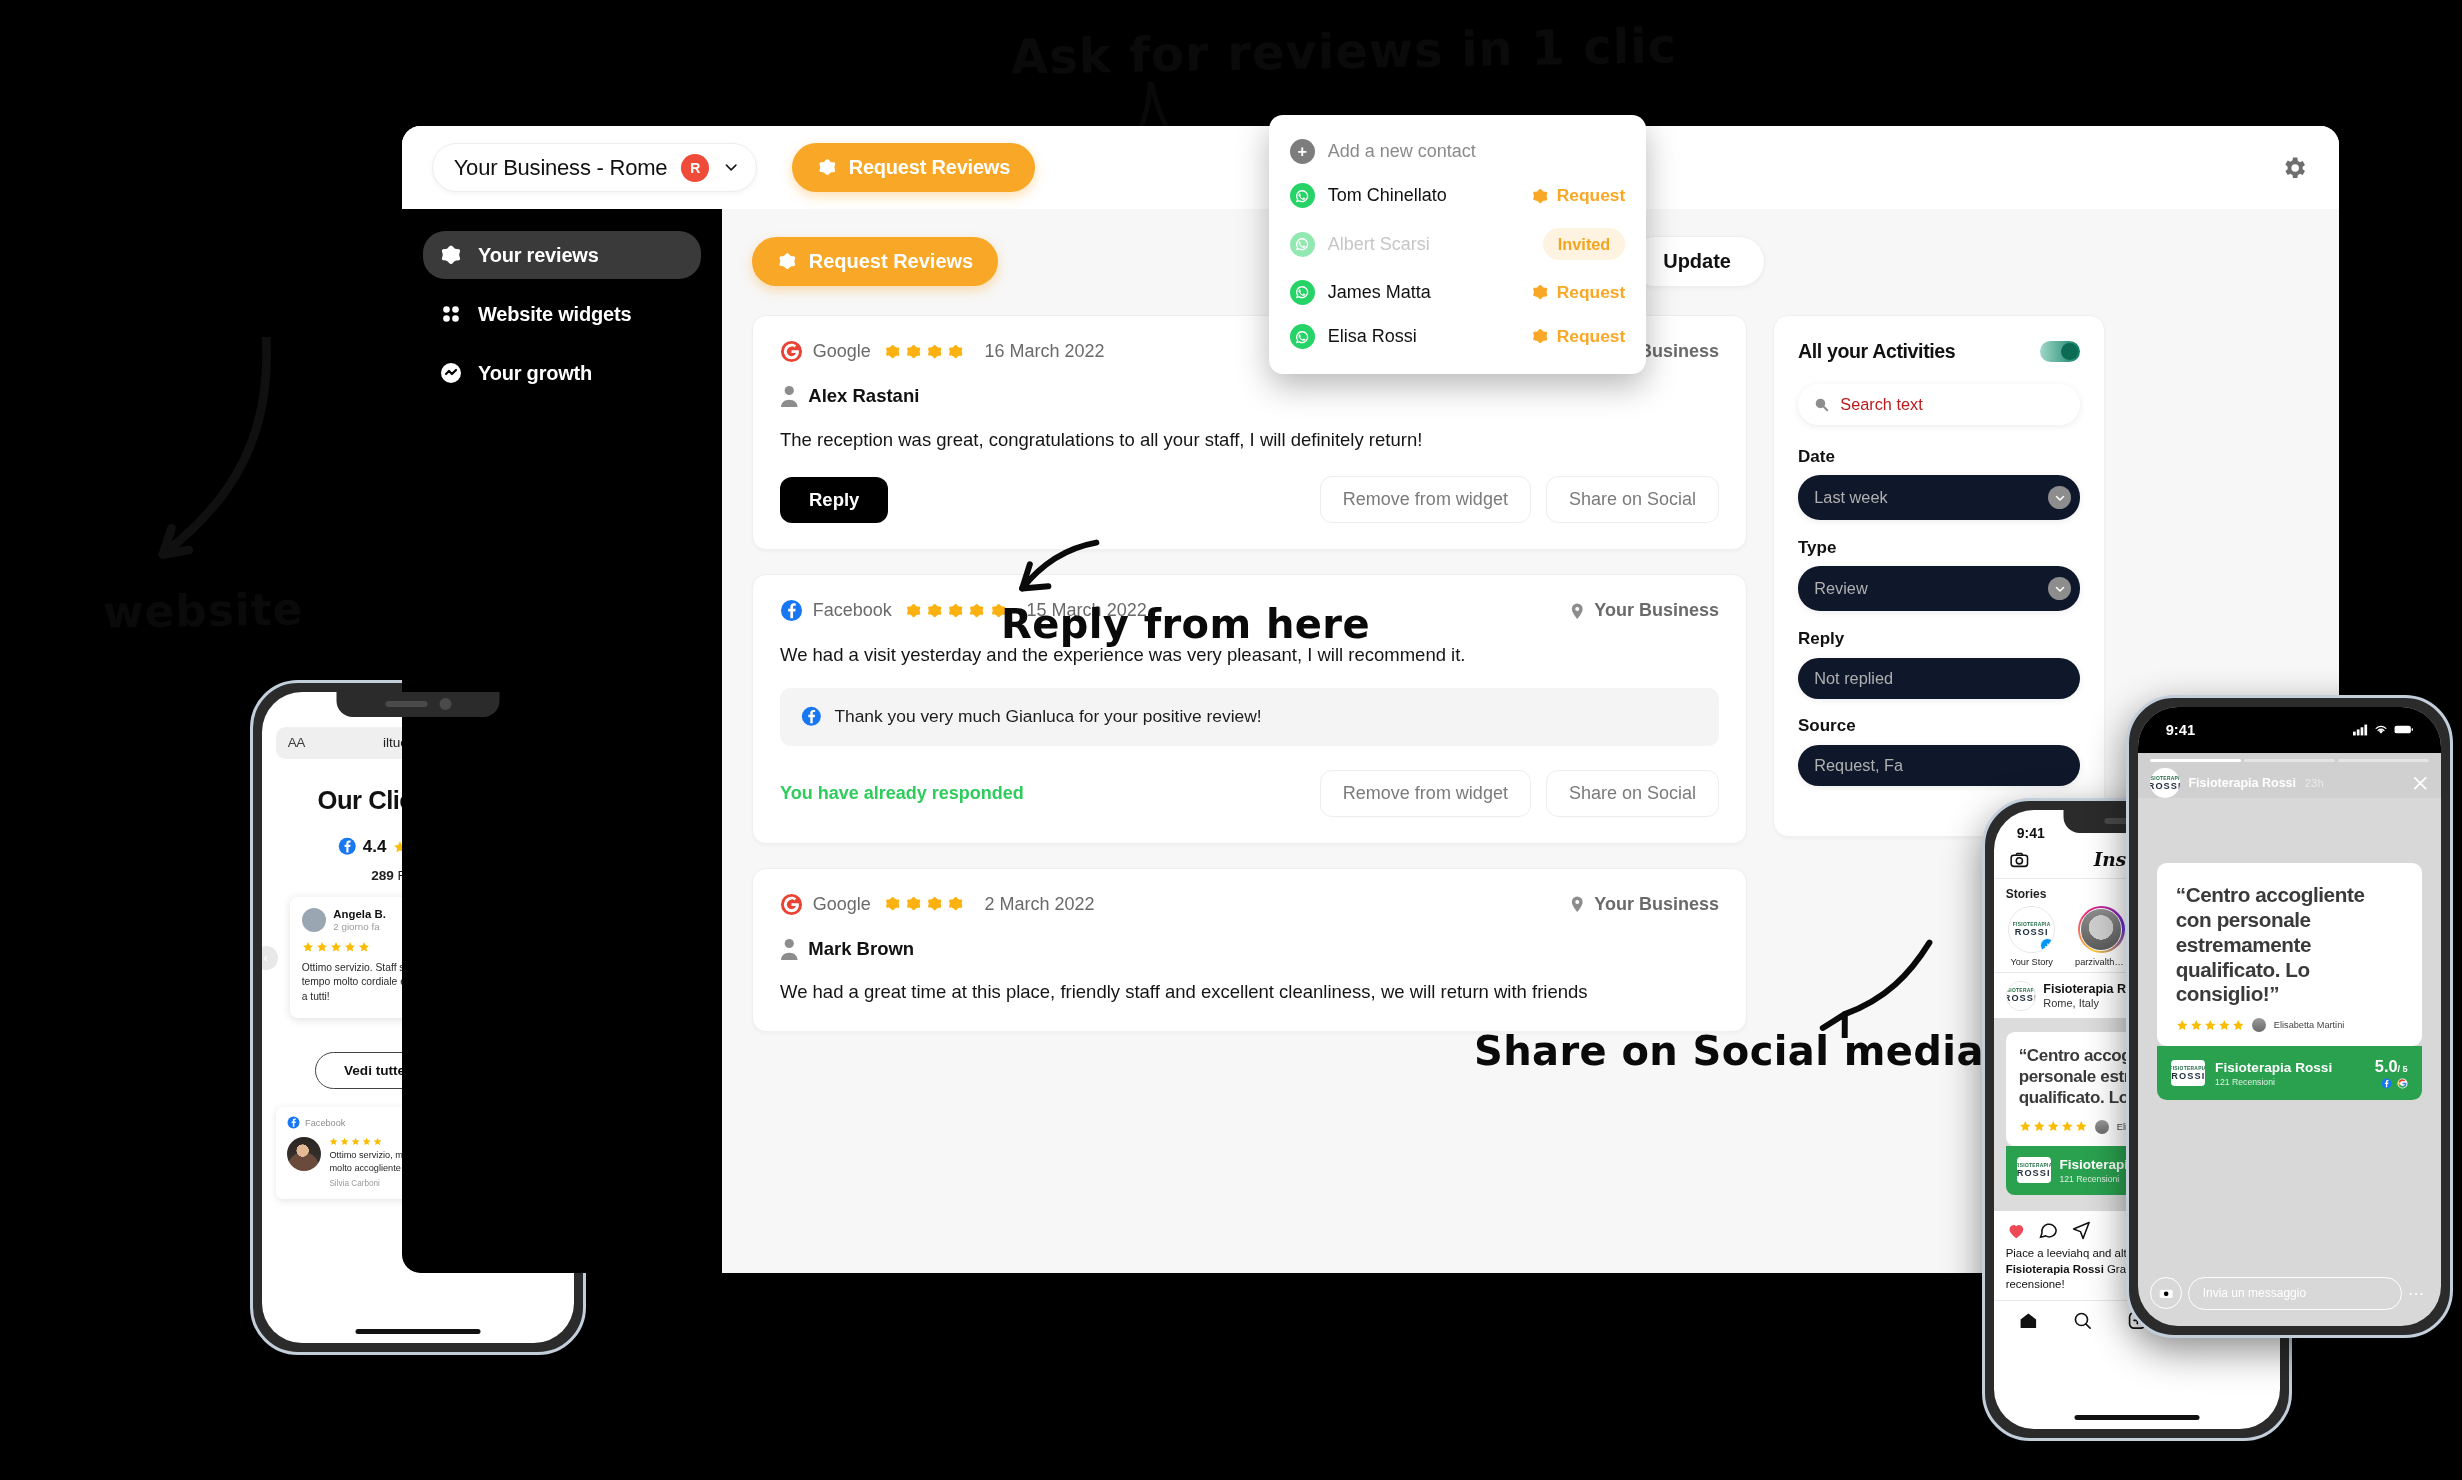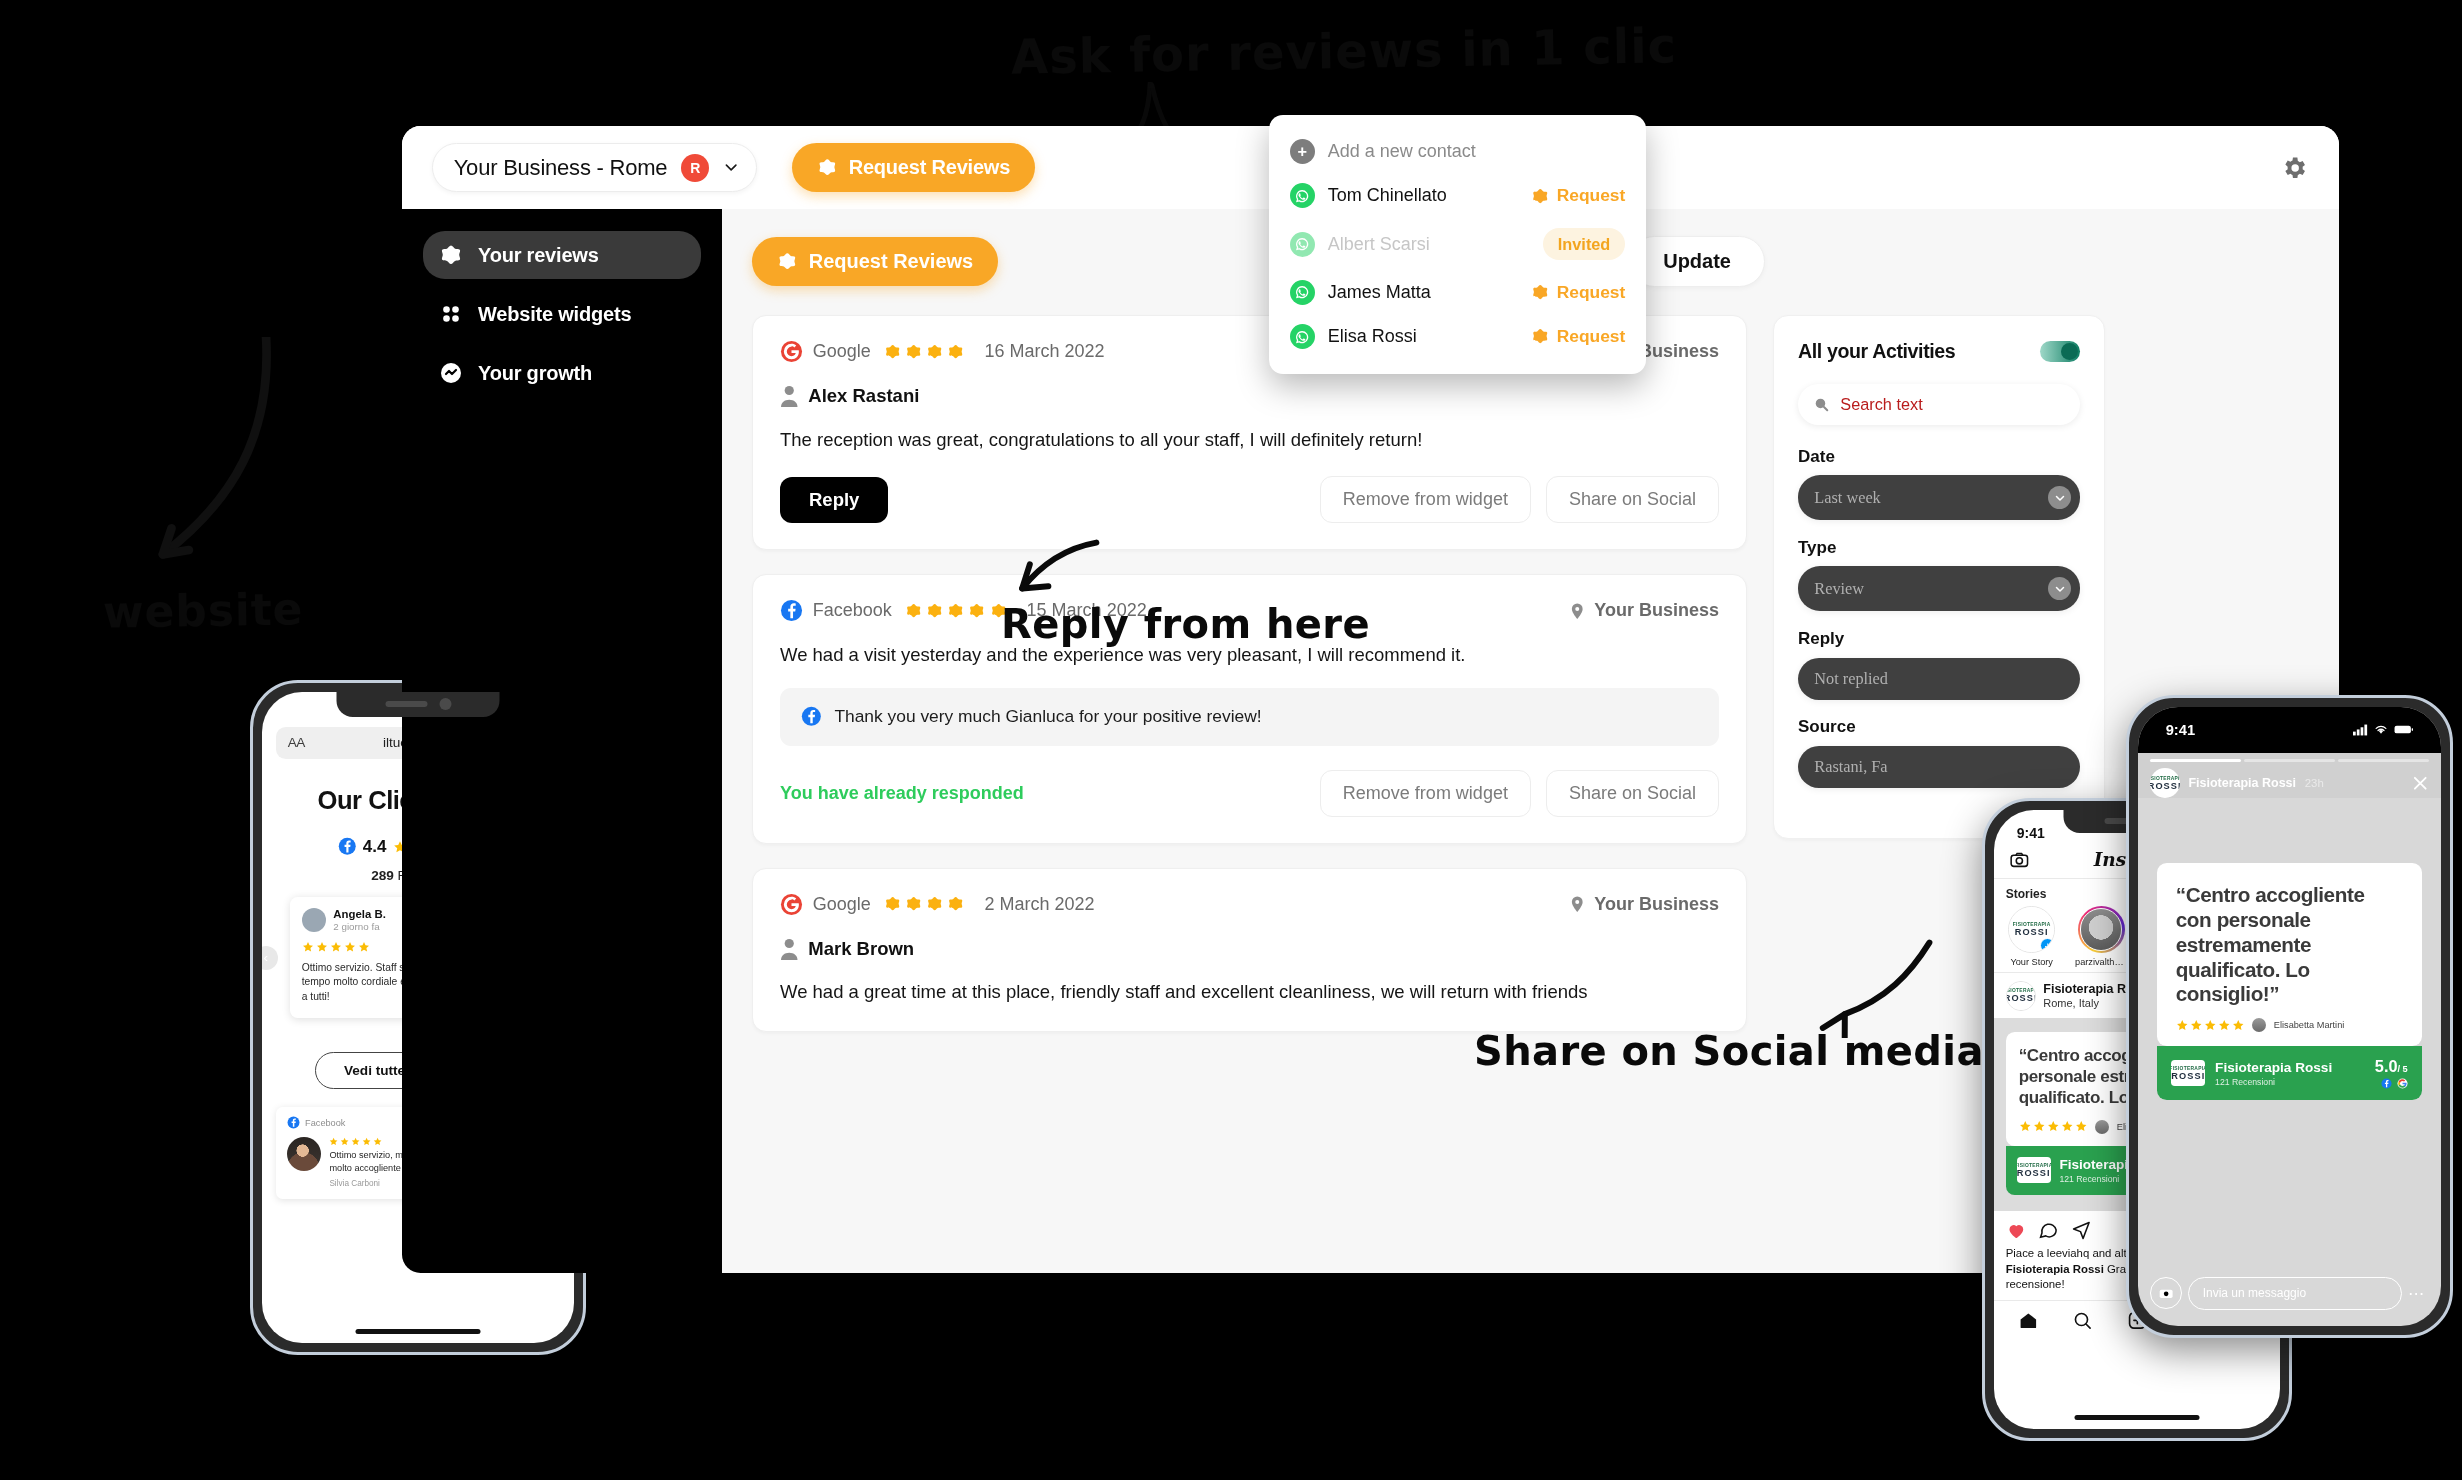--- a/index.html
+++ b/index.html
@@ -171,22 +171,22 @@
     display: flex; align-items: center; gap: 11px;
     background: #fff; border-radius: 22px; padding: 11px 15px;
     box-shadow: 0 1.6px 7.6px rgba(0,0,0,.08); margin-bottom: 22px;
   }
   .search-icon { width: 16.3px; height: 16.3px; }
   .search-icon svg { width: 100%; height: 100%; display:block; }
   .search-ph { font-size: 16.3px; color: #b91c1c; }
   .filter-label { font-size: 17px; font-weight: 700; color: #111; margin-bottom: 8.7px; }
   .filter-field {
     display: flex; align-items: center; justify-content: space-between;
-    background: #404040; border-radius: 22px; padding: 11px 8.7px 11px 16.3px;
-    box-shadow: 0 1.6px 7.6px rgba(0,0,0,.07); margin-bottom: 17.4px; font-family: Liberation Serif, serif;
+    background: #0f172a; border-radius: 22px; padding: 11px 8.7px 11px 16.3px;
+    box-shadow: 0 1.6px 7.6px rgba(0,0,0,.07); margin-bottom: 17.4px;
   }
   .filter-value { font-size: 16.3px; color: #b0b0b0; }
   .chev-circle {
     width: 23px; height: 23px; border-radius: 50%; background: #8d8d8d;
     display: flex; align-items: center; justify-content: center;
   }
   .chev-circle svg { width: 12px; height: 12px; display:block; }
   .filter-field.plain { box-shadow: 0 1.6px 7.6px rgba(0,0,0,.07); }
 
   
@@ -670,21 +670,21 @@
           </span>
         </div>
 
         <div class="filter-label">Reply</div>
         <div class="filter-field plain">
           <span class="filter-value">Not replied</span>
         </div>
 
         <div class="filter-label">Source</div>
         <div class="filter-field plain">
-          <span class="filter-value">Rastani, Fa</span>
+          <span class="filter-value">Request, Fa</span>
         </div>
       </div>
     </div>
   </div>
 </div>
 
 <div class="contacts-pop">
   <div class="contact-row">
     <span class="c-avatar plus">+</span>
     <span class="c-name add">Add a new contact</span>

